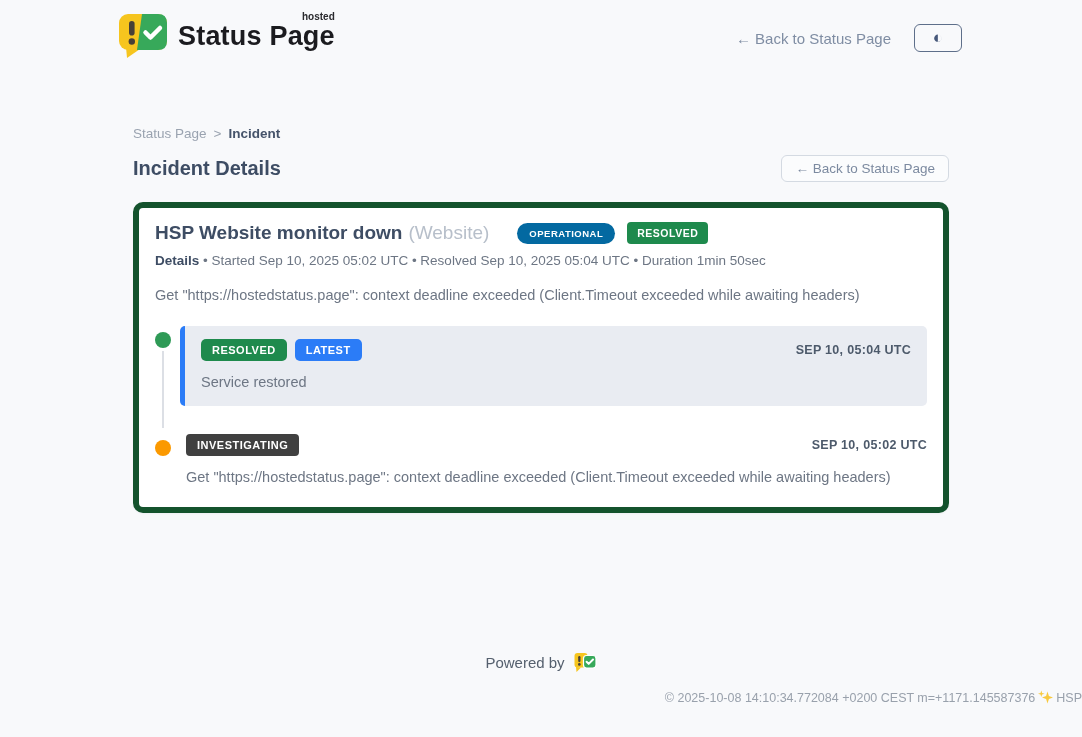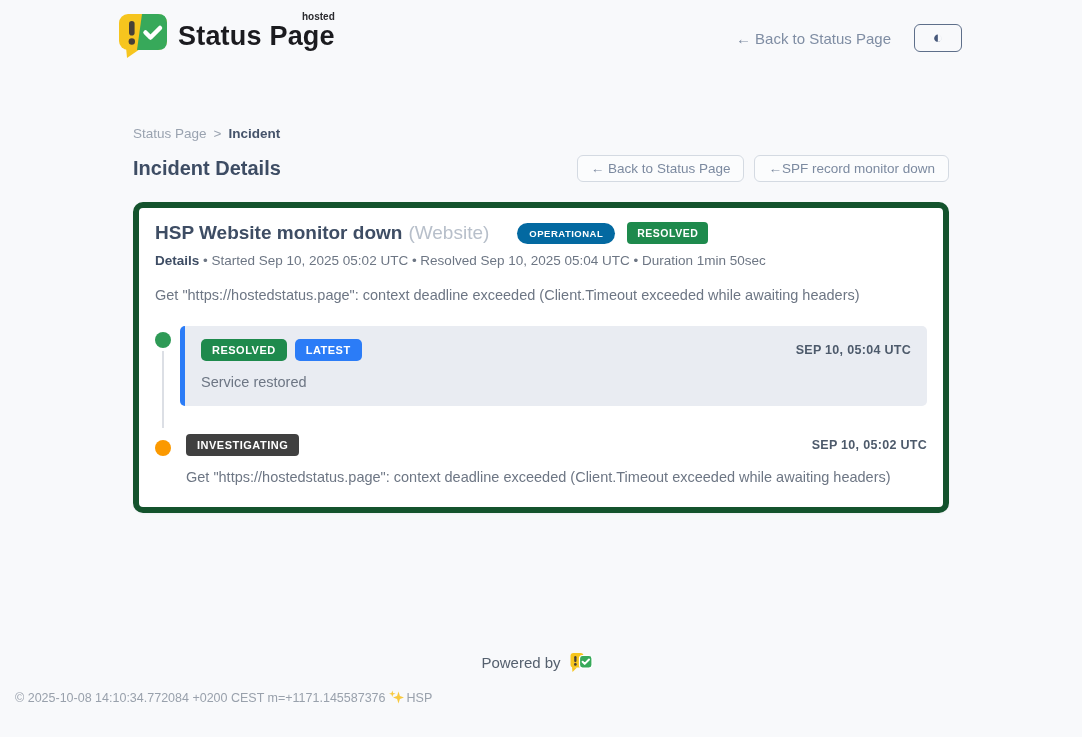--- a/index.html
+++ b/index.html
@@ -76,21 +76,21 @@
   .t-head { display: flex; justify-content: space-between; align-items: center; }
   .t-badges { display: flex; gap: 8px; }
   .t-badge { color: #fff; font-size: 11px; font-weight: 700; letter-spacing: .5px; padding: 5px 11px; border-radius: 5px; }
   .t-badge.resolved { background: #1e8a4d; }
   .t-badge.latest { background: #2b7cf7; }
   .t-badge.investigating { background: #404040; border-radius: 4px; }
   .t-time { font-size: 12.5px; font-weight: 700; color: #4d5a6b; letter-spacing: .3px; }
   .t-msg { margin-top: 13px; font-size: 14.5px; color: #6d7684; }
 
   
-  .footer { position: absolute; left: 0; right: 8px; top: 652px; text-align: left; }
+  .footer { position: absolute; left: 0; right: 0; top: 652px; text-align: right; }
   .powered { display: flex; align-items: center; justify-content: center; gap: 9px; font-size: 15px; color: #55606e; }
   .copyright { margin-top: 17px; font-size: 12.5px; color: #99a1ac; padding-left: 15px; }
   .copyright .spark { margin: 0 3px; vertical-align: -2px; }
 </style>
 </head>
 <body>
 
 <div class="header">
   <div class="brand">
     <span>
@@ -119,21 +119,20 @@
 <div class="main">
 
   <div class="breadcrumb">
     <span>Status Page</span><span class="sep">&gt;</span><span class="current">Incident</span>
   </div>
 
   <div class="title-row">
     <h1 class="page-title">Incident Details</h1>
     <div class="nav-buttons">
       <button class="nav-btn">← Back to Status Page</button>
-      <button class="nav-btn">←SPF record monitor down</button>
     </div>
   </div>
 
   <div class="card">
 
     <div class="card-title-row">
       <span class="card-title">HSP Website monitor down</span>
       <span class="card-component">(Website)</span>
       <span class="badge badge-operational">OPERATIONAL</span>
       <span class="badge badge-resolved-hdr">RESOLVED</span>

